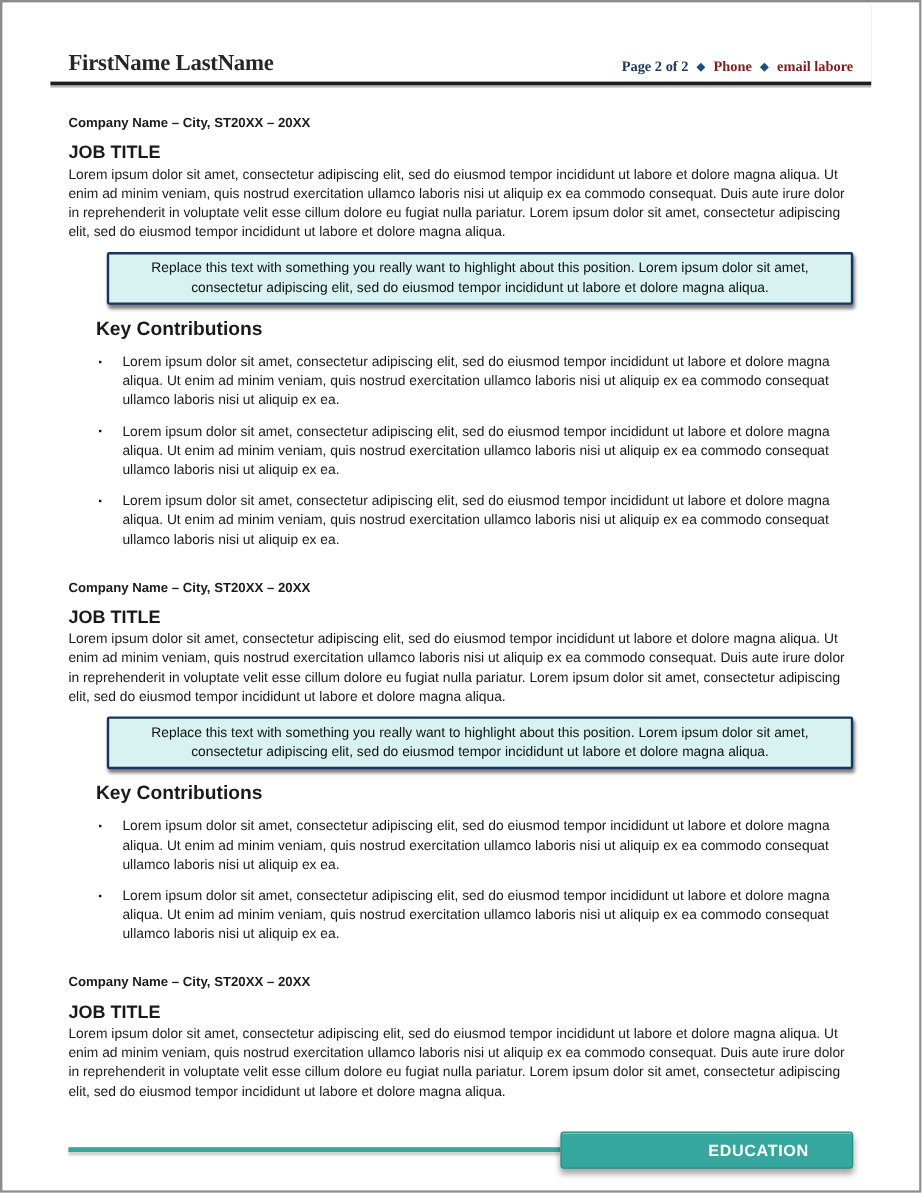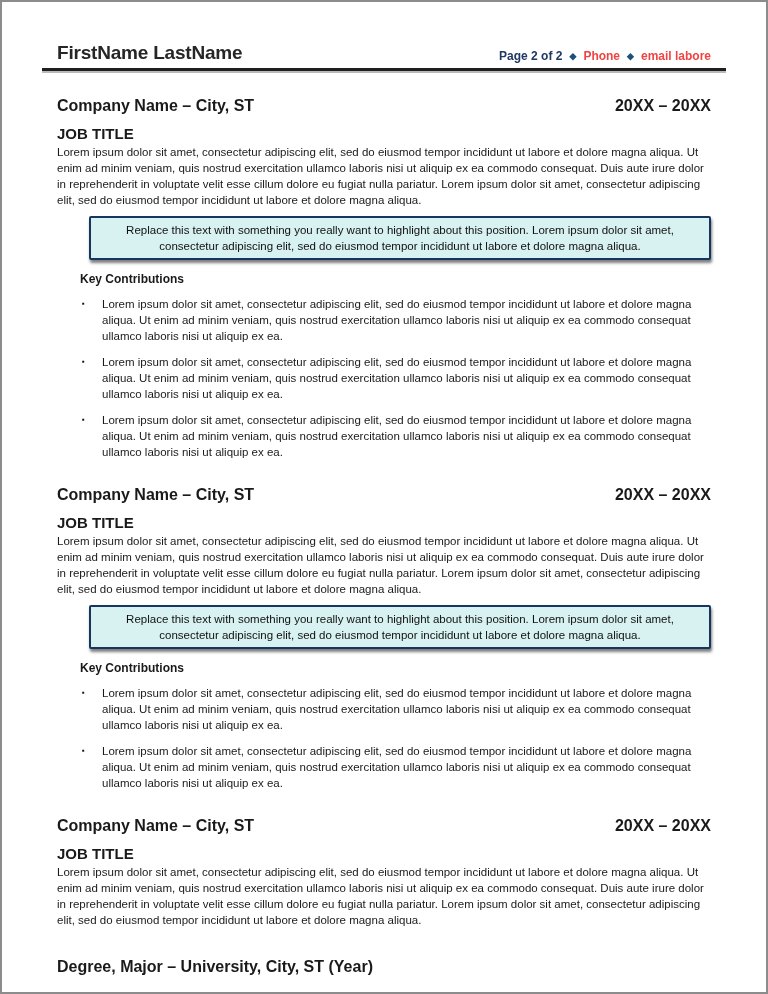--- a/index.html
+++ b/index.html
@@ -21,45 +21,46 @@
   .content { padding: 0 15px; }
 
   
   .header-row {
     display: flex;
     justify-content: space-between;
     align-items: flex-end;
     padding: 40px 15px 4px 15px;
     border-bottom: 3px solid #1f1f1f;
     box-shadow: 0 2px 0 rgba(130,130,130,0.55);
+    font-family: Liberation Serif, serif;
   }
   .person-name {
     font-size: 19px;
     font-weight: bold;
     letter-spacing: -0.2px;
     color: #262626;
   }
   .header-contact {
     font-size: 12px;
     font-weight: bold;
     display: flex;
     align-items: baseline;
     gap: 7px;
     padding-bottom: 1px;
     padding-left: 29px;
   }
   .page-num { color: #1f3864; }
   .diamond { color: #1f4e79; font-size: 9px; position: relative; top: -1px; }
-  .contact-link { color: #ef4444; text-decoration: none; cursor: pointer; }
+  .contact-link { color: #7f1d1d; text-decoration: none; cursor: pointer; }
 
   
   .company-row {
     display: flex;
-    justify-content: space-between;
-    font-size: 16px;
+    justify-content: flex-start;
+    font-size: 11px;
     font-weight: bold;
     margin-top: 26px;
   }
   .job-title {
     font-size: 15px;
     font-weight: bold;
     margin-top: 10px;
   }
   .summary {
     font-size: 11.5px;
@@ -73,21 +74,21 @@
     border-radius: 2px;
     box-shadow: 1px 3px 3px rgba(20,20,20,0.55);
     font-size: 11.5px;
     line-height: 16px;
     text-align: center;
     padding: 4px 10px;
     color: #111111;
     margin-left: 32px;
   }
   .key-contrib {
-    font-size: 12px;
+    font-size: 16px;
     font-weight: bold;
     margin: 12px 0 0 23px;
   }
   .bullet-item {
     display: flex;
     margin: 10px 0 0 25px;
     font-size: 11.5px;
     line-height: 16px;
   }
   .bullet-marker {
@@ -196,17 +197,21 @@
 
     <div>
       <div class="company-row">
         <span>Company Name – City, ST</span>
         <span>20XX – 20XX</span>
       </div>
       <div class="job-title">JOB TITLE</div>
       <div class="summary">Lorem ipsum dolor sit amet, consectetur adipiscing elit, sed do eiusmod tempor incididunt ut labore et dolore magna aliqua. Ut enim ad minim veniam, quis nostrud exercitation ullamco laboris nisi ut aliquip ex ea commodo consequat. Duis aute irure dolor in reprehenderit in voluptate velit esse cillum dolore eu fugiat nulla pariatur. Lorem ipsum dolor sit amet, consectetur adipiscing elit, sed do eiusmod tempor incididunt ut labore et dolore magna aliqua.</div>
     </div>
 
+    <div class="edu-divider">
+      <div class="edu-line"></div>
+      <div class="edu-badge">EDUCATION</div>
+    </div>
 
     <div class="degree-line">Degree, Major – University, City, ST (Year)</div>
 
   </div>
 </div>
 
 </body></html>

